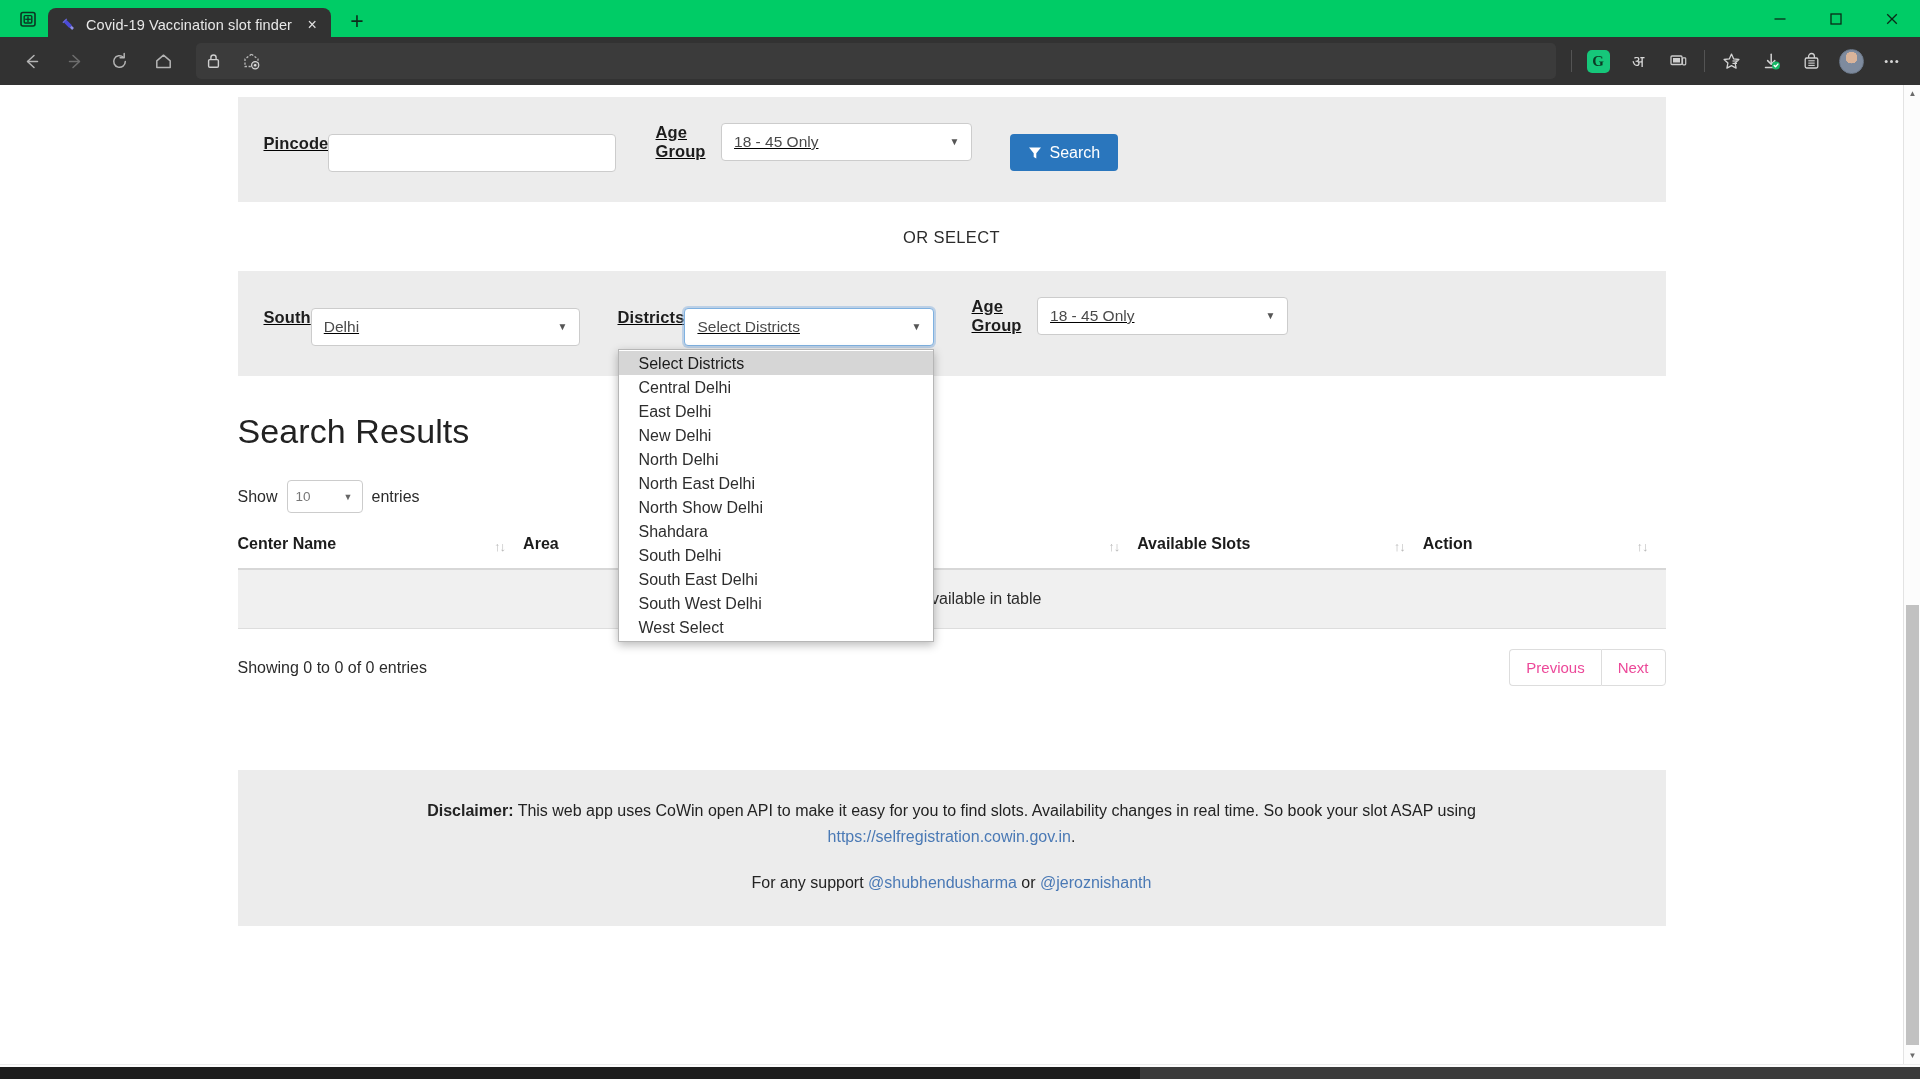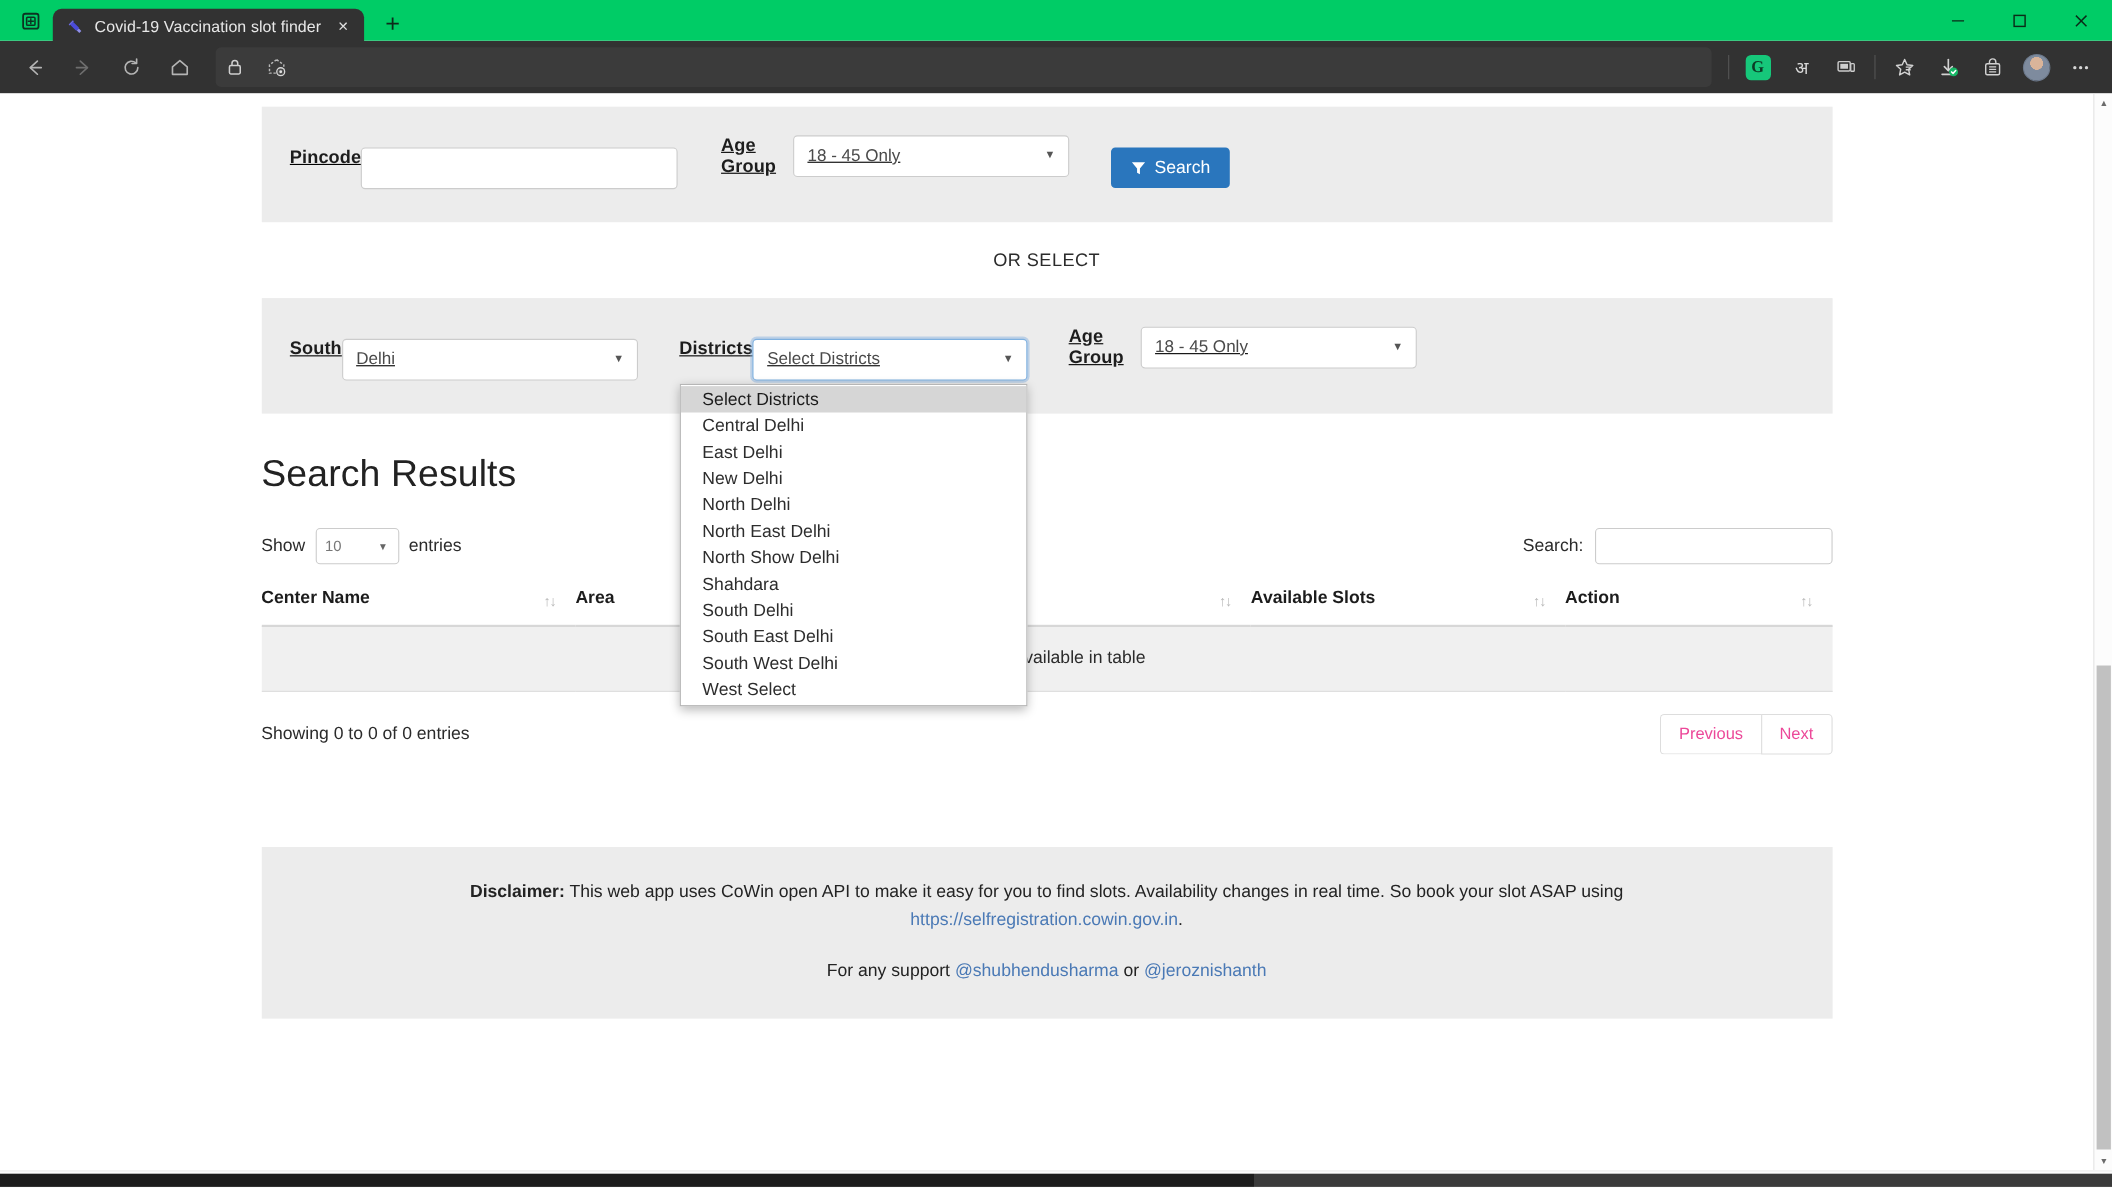--- a/index.html
+++ b/index.html
@@ -441,24 +441,20 @@
 
           <div class="dt-top">
             <div class="dt-length">
               <span>Show</span>
               <span class="len-sel">
                 <span>10</span>
                 <span class="caret">▼</span>
               </span>
               <span>entries</span>
             </div>
-            <div class="dt-filter">
-              <span>Search:</span>
-              <input class="filter-inp" type="text" value="" style="">
-            </div>
           </div>
 
           <table class="dt">
             <thead>
               <tr id="dt-header-row">
                   <th style="width: 20%;"><span>Center Name</span><span class="sorticon">↑↓</span></th>
                   <th style="width: 21%;"><span>Area</span><span class="sorticon">↑↓</span></th>
                   <th style="width: 22%;"><span>Nearest Date</span><span class="sorticon">↑↓</span></th>
                   <th style="width: 20%;"><span>Available Slots</span><span class="sorticon">↑↓</span></th>
                   <th style="width: 17%;"><span>Action</span><span class="sorticon">↑↓</span></th>

